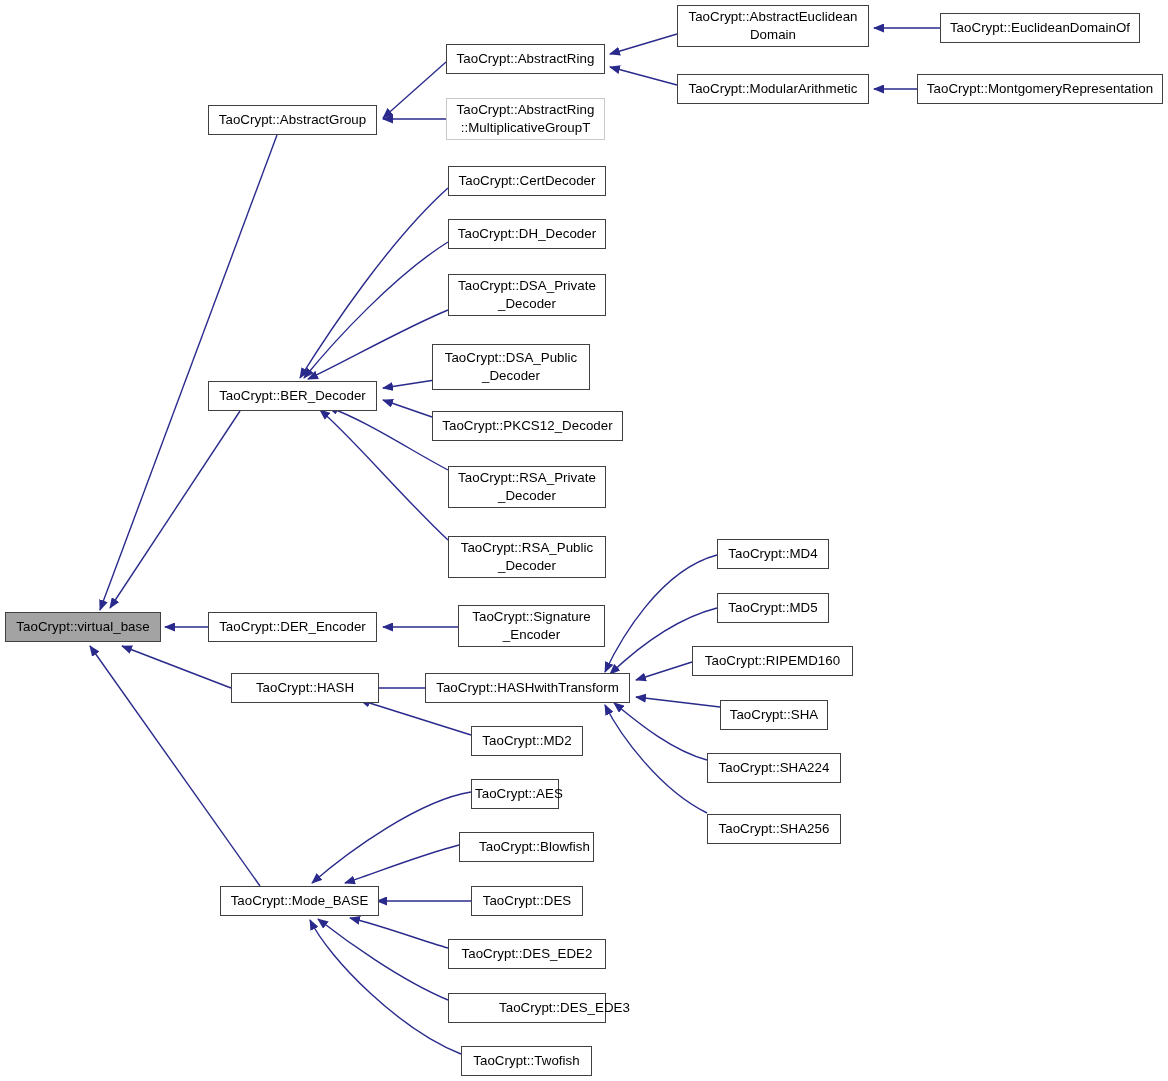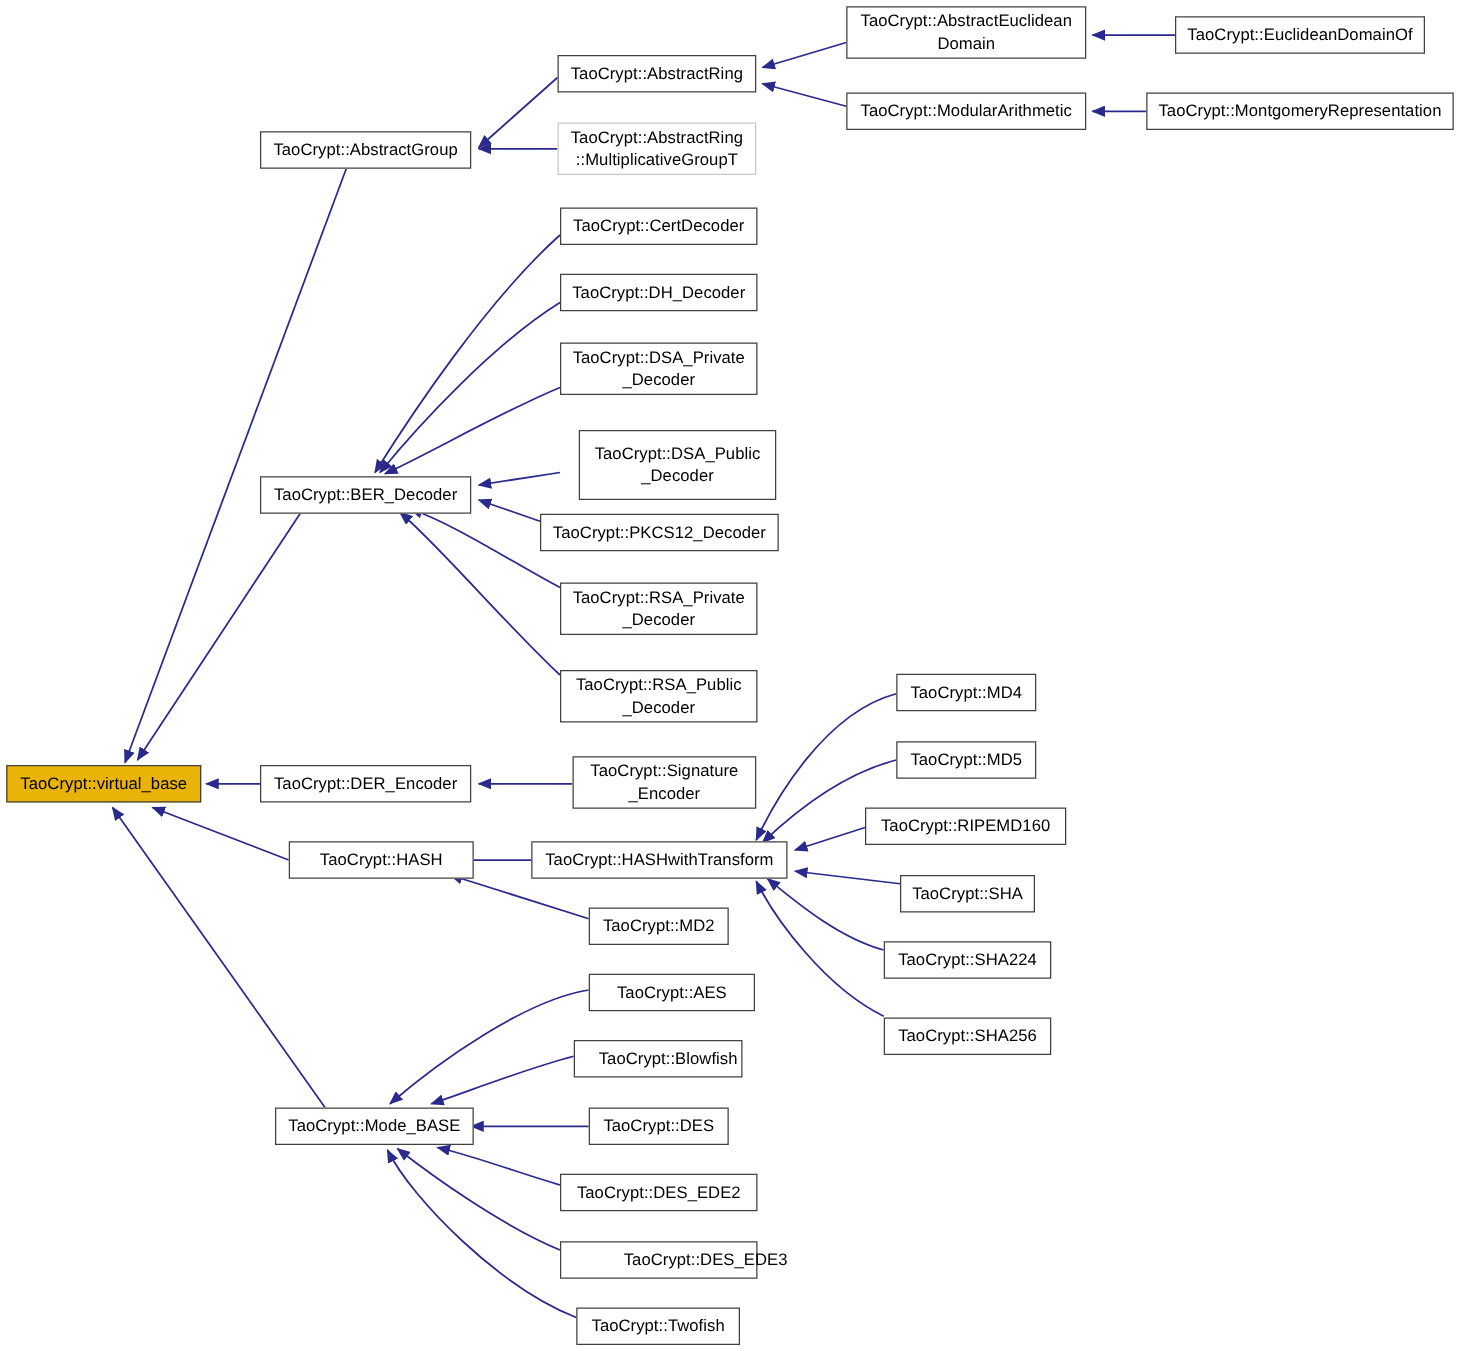--- a/index.html
+++ b/index.html
@@ -35,21 +35,21 @@
     justify-content: center;
     text-align: center;
     font-size: 13.3px;
     line-height: 1.32;
     color: #000000;
     white-space: pre-line;
     letter-spacing: 0.05px;
     z-index: 3;
   }
   .node.highlight {
-    background: #eab308;
+    background: #a3a3a3;
   }
   .node.template {
     border: 1px solid #c8c8c8;
   }
   .node .label {
     display: block;
     width: 100%;
     padding: 0 3px;
     box-sizing: border-box;
   }
@@ -109,40 +109,40 @@
       <div class="node" style="left: 677px; top: 5px; width: 192px; height: 42px;"><span class="label">TaoCrypt::AbstractEuclidean
 Domain</span></div>
       <div class="node" style="left: 940px; top: 13px; width: 200px; height: 30px;"><span class="label">TaoCrypt::EuclideanDomainOf</span></div>
       <div class="node" style="left: 677px; top: 74px; width: 192px; height: 30px;"><span class="label">TaoCrypt::ModularArithmetic</span></div>
       <div class="node" style="left: 917px; top: 74px; width: 246px; height: 30px;"><span class="label">TaoCrypt::MontgomeryRepresentation</span></div>
       <div class="node" style="left: 208px; top: 381px; width: 169px; height: 30px;"><span class="label">TaoCrypt::BER_Decoder</span></div>
       <div class="node" style="left: 448px; top: 166px; width: 158px; height: 30px;"><span class="label">TaoCrypt::CertDecoder</span></div>
       <div class="node" style="left: 448px; top: 219px; width: 158px; height: 30px;"><span class="label">TaoCrypt::DH_Decoder</span></div>
       <div class="node" style="left: 448px; top: 274px; width: 158px; height: 42px;"><span class="label">TaoCrypt::DSA_Private
 _Decoder</span></div>
-      <div class="node" style="left: 463px; top: 344px; width: 158px; height: 56px;"><span class="label">TaoCrypt::DSA_Public
+      <div class="node" style="left: 432px; top: 344px; width: 158px; height: 46px;"><span class="label">TaoCrypt::DSA_Public
 _Decoder</span></div>
       <div class="node" style="left: 432px; top: 411px; width: 191px; height: 30px;"><span class="label">TaoCrypt::PKCS12_Decoder</span></div>
       <div class="node" style="left: 448px; top: 466px; width: 158px; height: 42px;"><span class="label">TaoCrypt::RSA_Private
 _Decoder</span></div>
       <div class="node" style="left: 448px; top: 536px; width: 158px; height: 42px;"><span class="label">TaoCrypt::RSA_Public
 _Decoder</span></div>
       <div class="node" style="left: 208px; top: 612px; width: 169px; height: 30px;"><span class="label">TaoCrypt::DER_Encoder</span></div>
       <div class="node" style="left: 458px; top: 605px; width: 147px; height: 42px;"><span class="label">TaoCrypt::Signature
 _Encoder</span></div>
       <div class="node" style="left: 231px; top: 673px; width: 148px; height: 30px;"><span class="label">TaoCrypt::HASH</span></div>
       <div class="node" style="left: 425px; top: 673px; width: 205px; height: 30px;"><span class="label">TaoCrypt::HASHwithTransform</span></div>
       <div class="node" style="left: 471px; top: 726px; width: 112px; height: 30px;"><span class="label">TaoCrypt::MD2</span></div>
       <div class="node" style="left: 717px; top: 539px; width: 112px; height: 30px;"><span class="label">TaoCrypt::MD4</span></div>
       <div class="node" style="left: 717px; top: 593px; width: 112px; height: 30px;"><span class="label">TaoCrypt::MD5</span></div>
       <div class="node" style="left: 692px; top: 646px; width: 161px; height: 30px;"><span class="label">TaoCrypt::RIPEMD160</span></div>
       <div class="node" style="left: 720px; top: 700px; width: 108px; height: 30px;"><span class="label">TaoCrypt::SHA</span></div>
       <div class="node" style="left: 707px; top: 753px; width: 134px; height: 30px;"><span class="label">TaoCrypt::SHA224</span></div>
       <div class="node" style="left: 707px; top: 814px; width: 134px; height: 30px;"><span class="label">TaoCrypt::SHA256</span></div>
       <div class="node" style="left: 220px; top: 886px; width: 159px; height: 30px;"><span class="label">TaoCrypt::Mode_BASE</span></div>
-      <div class="node" style="left: 471px; top: 779px; width: 133px; height: 30px;"><span class="label">TaoCrypt::AES</span></div>
+      <div class="node" style="left: 471px; top: 779px; width: 88px; height: 30px;"><span class="label">TaoCrypt::AES</span></div>
       <div class="node" style="left: 459px; top: 832px; width: 135px; height: 30px; text-align: right;"><span class="label">TaoCrypt::Blowfish</span></div>
       <div class="node" style="left: 471px; top: 886px; width: 112px; height: 30px;"><span class="label">TaoCrypt::DES</span></div>
       <div class="node" style="left: 448px; top: 939px; width: 158px; height: 30px;"><span class="label">TaoCrypt::DES_EDE2</span></div>
       <div class="node" style="left: 448px; top: 993px; width: 158px; height: 30px; padding-left: 47px;"><span class="label">TaoCrypt::DES_EDE3</span></div>
       <div class="node" style="left: 461px; top: 1046px; width: 131px; height: 30px;"><span class="label">TaoCrypt::Twofish</span></div>
     </div>
 </div>
 
 </body></html>

